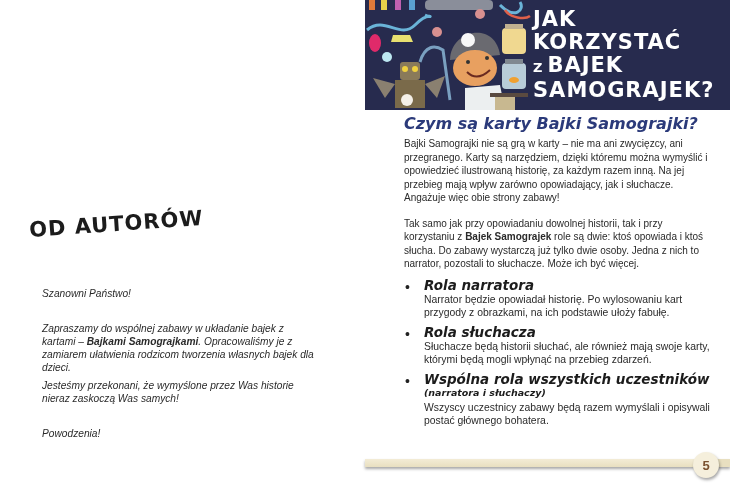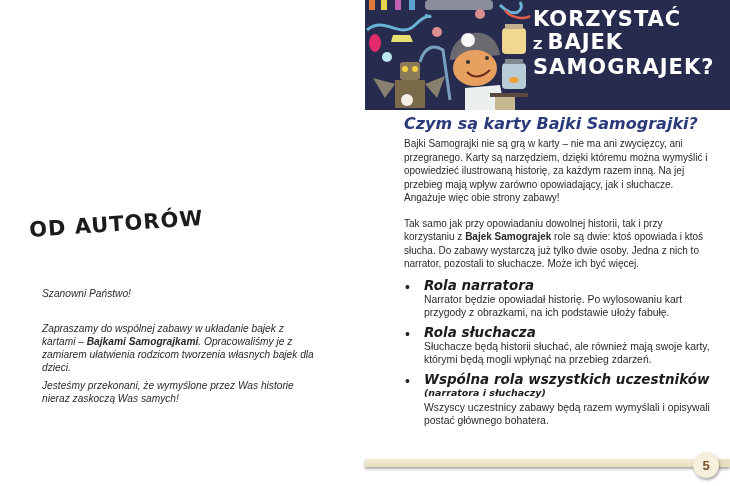--- a/index.html
+++ b/index.html
@@ -83,20 +83,21 @@
 <body>
 
 <div class="left-page">
   <div class="authors-title">OD AUTORÓW</div>
   <div class="letter">
     <p>Szanowni Państwo!</p>
     <div class="gap"></div>
     <p><span>Zapraszamy do wspólnej zabawy w układanie bajek z kartami –</span> <b>Bajkami Samograjkami</b><span>. Opracowaliśmy je z zamiarem ułatwienia rodzicom tworzenia własnych bajek dla dzieci.</span></p>
     <p>Jesteśmy przekonani, że wymyślone przez Was historie nieraz zaskoczą Was samych!</p>
     <div class="gap"></div>
+    <p>Powodzenia!</p>
   </div>
 </div>
 
 <div class="right-page">
   <div class="banner">
     <svg width="365" height="110" viewBox="0 0 365 110" style="position:absolute;left:0;top:0;">
 
       <rect x="4" y="0" width="6" height="10" fill="#e07a3a"></rect>
       <rect x="16" y="0" width="6" height="10" fill="#e8d24a"></rect>
       <rect x="30" y="0" width="6" height="10" fill="#c060b0"></rect>
@@ -132,20 +133,21 @@
 
       <rect x="137" y="28" width="24" height="26" rx="4" fill="#f0d890"></rect>
       <rect x="140" y="24" width="18" height="5" fill="#c0b090"></rect>
       <rect x="137" y="63" width="24" height="26" rx="4" fill="#b8ccd8"></rect>
       <rect x="140" y="59" width="18" height="5" fill="#808890"></rect>
       <ellipse cx="149" cy="80" rx="5" ry="3" fill="#f0a030"></ellipse>
       <rect x="125" y="93" width="38" height="4" fill="#5a4a40"></rect>
       <rect x="130" y="97" width="20" height="13" fill="#c8b890"></rect>
     </svg>
     <div class="banner-title">
+      <div>JAK</div>
       <div>KORZYSTAĆ</div>
       <div><span class="small-z">Z</span><span>BAJEK</span></div>
       <div>SAMOGRAJEK?</div>
     </div>
   </div>
 
   <div class="content">
     <div class="section-heading">Czym są karty Bajki Samograjki?</div>
     <div class="para s1">Bajki Samograjki nie są grą w karty – nie ma ani zwycięzcy, ani przegranego. Karty są narzędziem, dzięki któremu można wymyślić i opowiedzieć ilustrowaną historię, za każdym razem inną. Na jej przebieg mają wpływ zarówno opowiadający, jak i słuchacze. Angażuje więc obie strony zabawy!</div>
 

